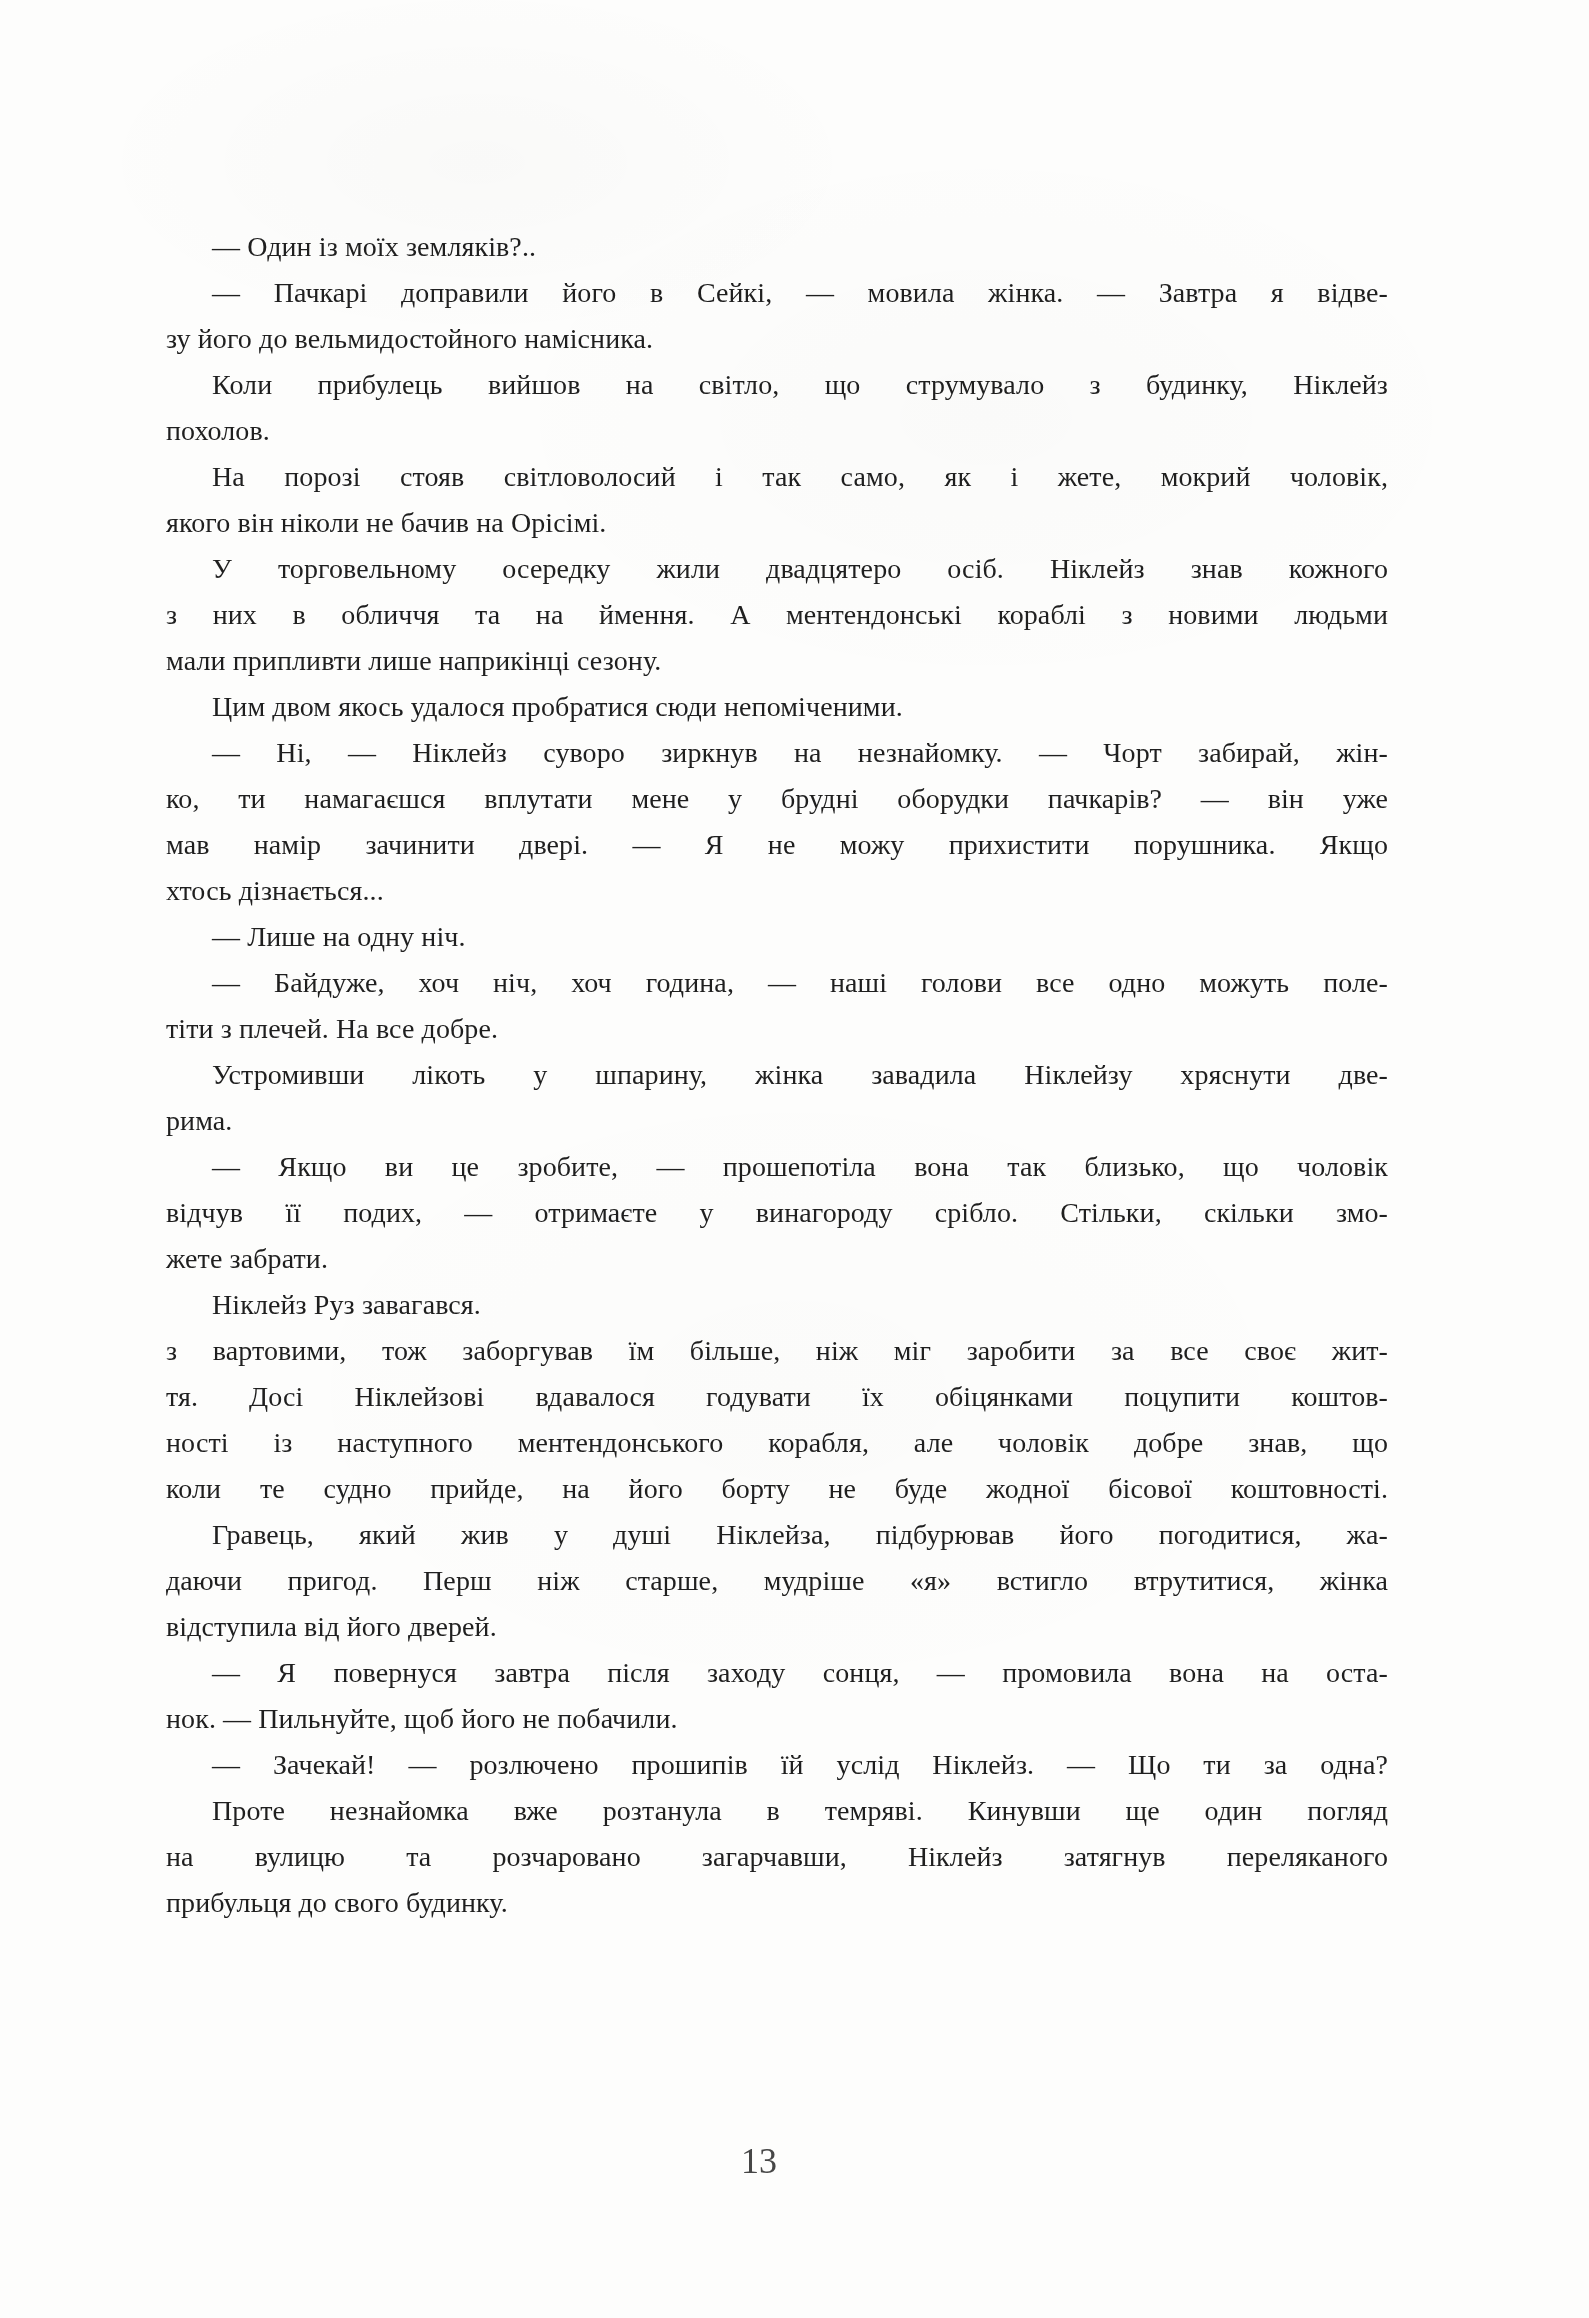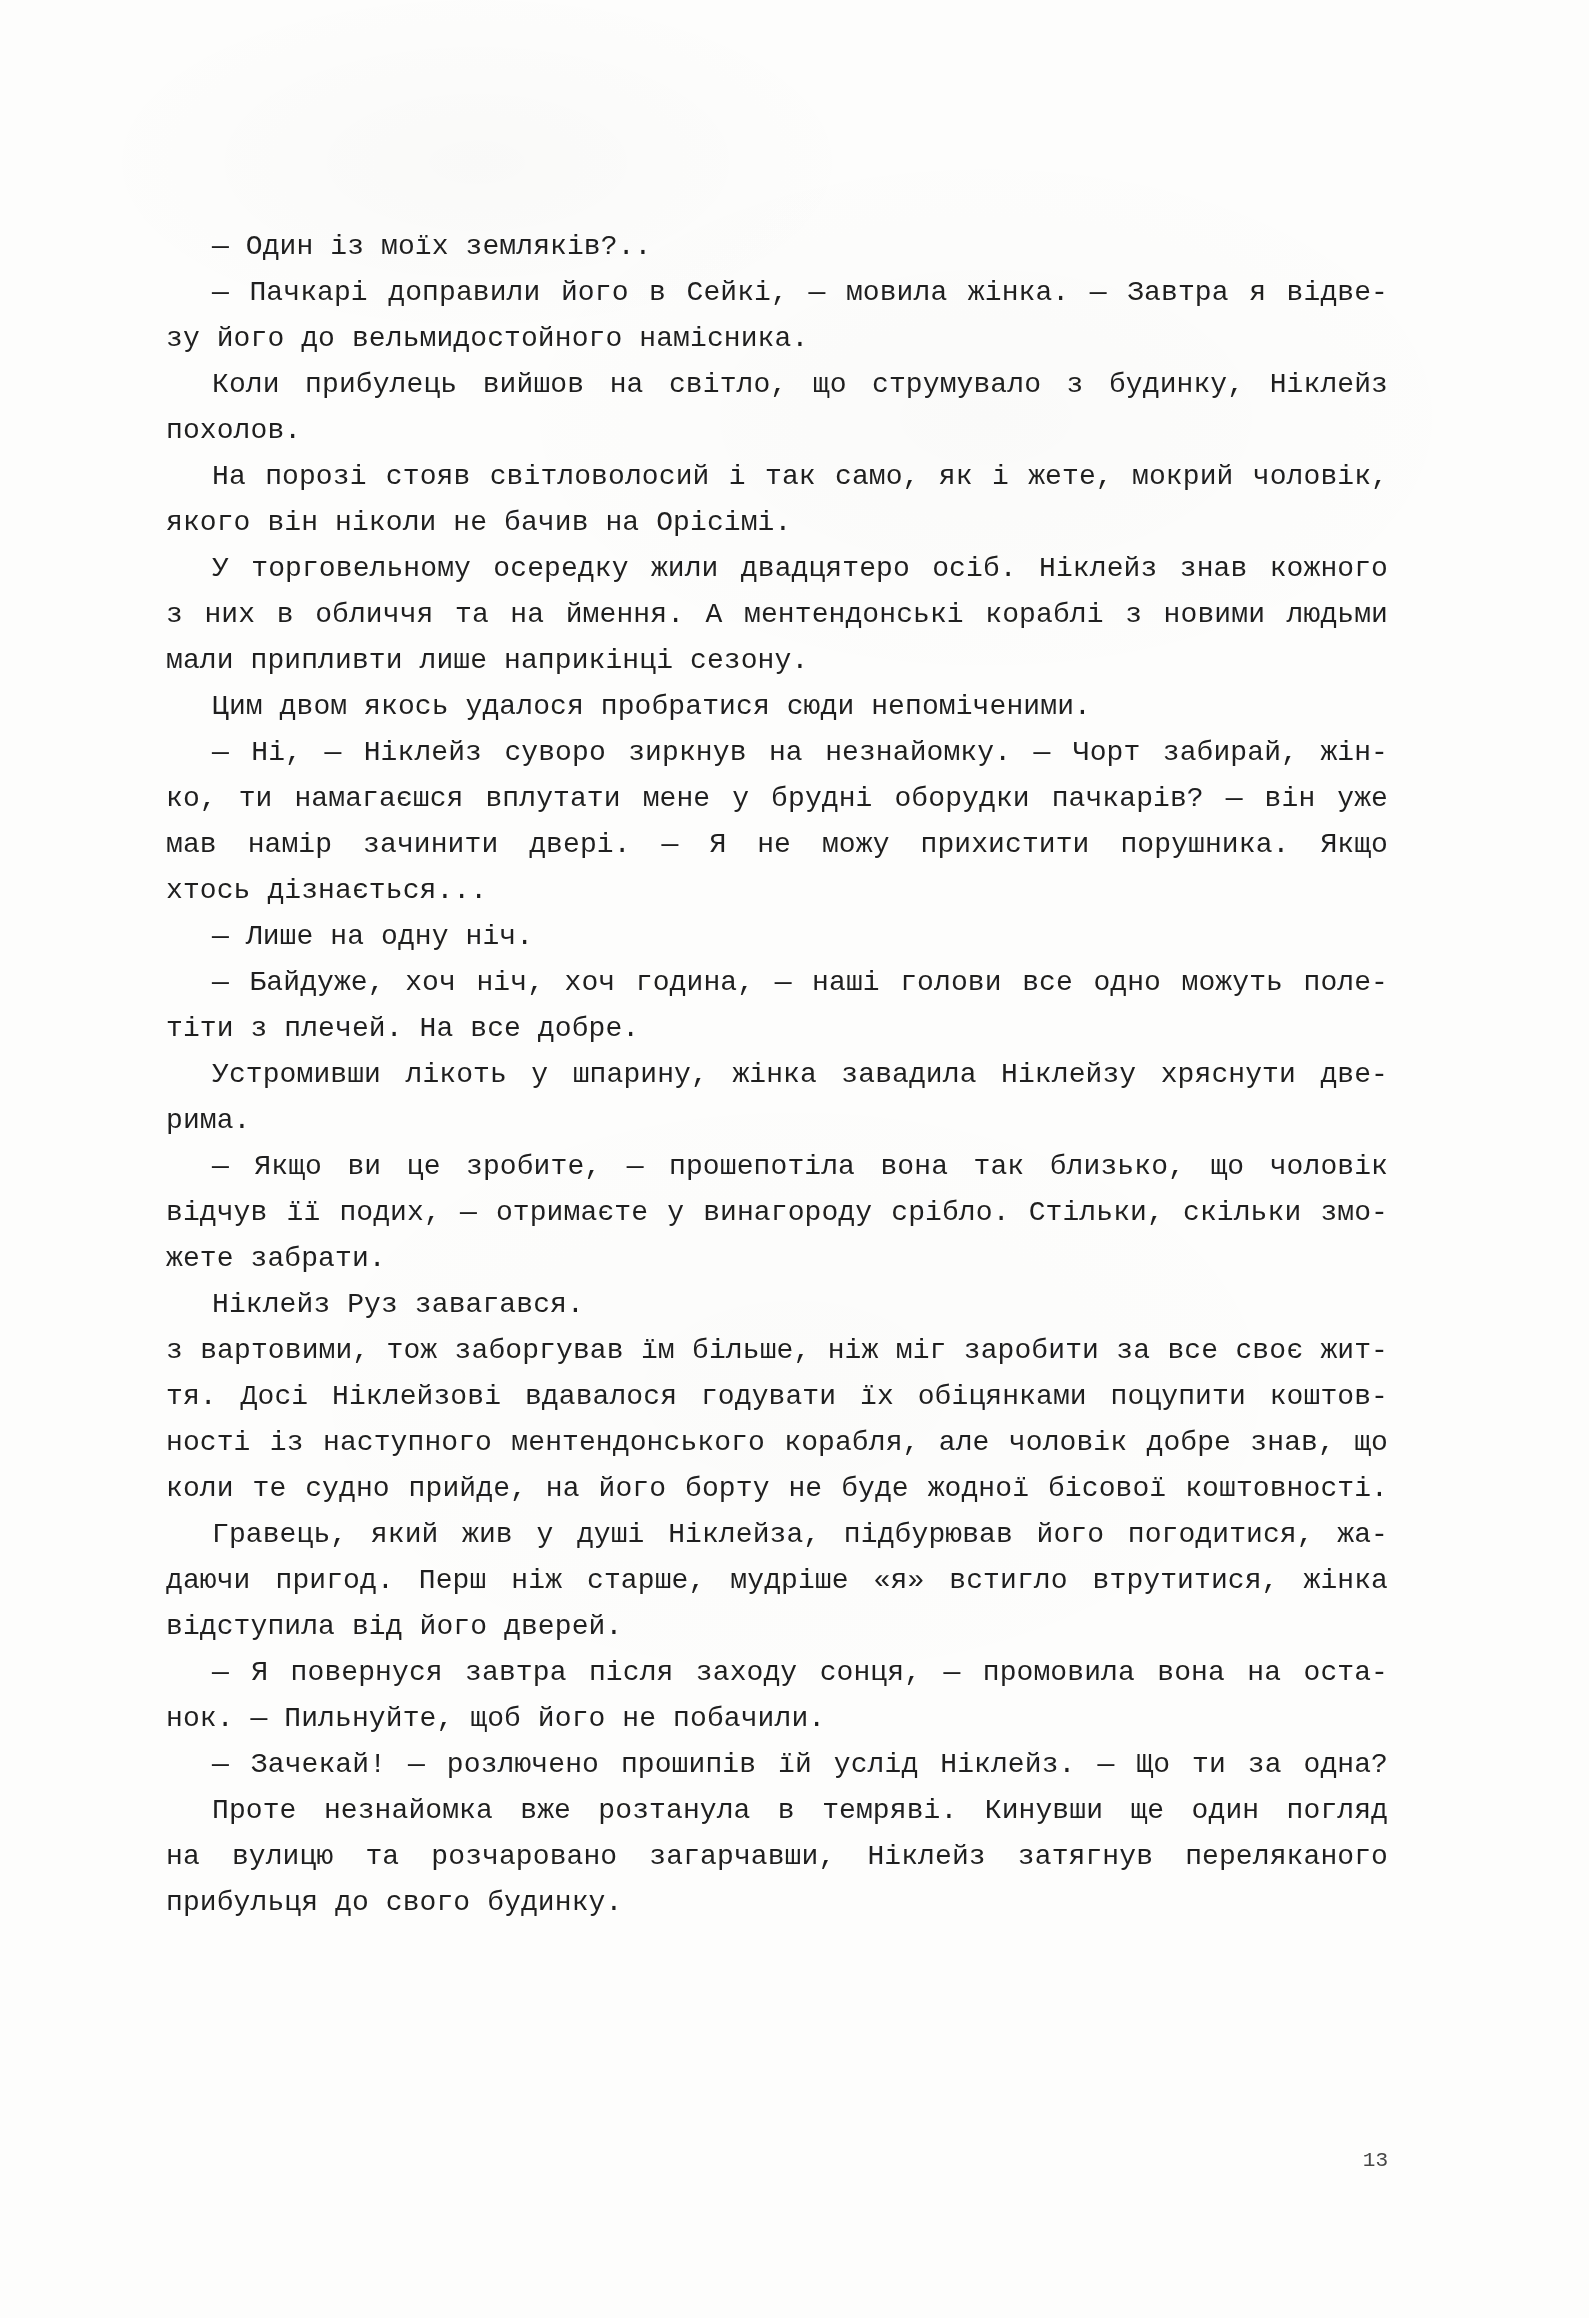--- a/index.html
+++ b/index.html
@@ -18,46 +18,45 @@
   }
   .page {
     position: relative;
     width: 1590px;
     height: 2319px;
     background:
       radial-gradient(ellipse 580px 265px at 30% 7%, rgba(0,0,0,0.016), transparent 70%),
       radial-gradient(ellipse 745px 414px at 62% 18%, rgba(0,0,0,0.012), transparent 72%),
       radial-gradient(ellipse 828px 497px at 50% 60%, rgba(0,0,0,0.008), transparent 75%),
       var(--paper);
-    font-family: Liberation Mono, monospace;
   }
   .text-block {
     position: absolute;
     left: 166px;
     top: 224px;
     width: 1222px;
   }
   .line {
     font-size: 28px;
     line-height: 46px;
     color: var(--ink);
     text-align: justify;
     text-align-last: left;
     white-space: normal;
     letter-spacing: 0.1px;
   }
   .line.fill { text-align-last: justify; }
   .line.indent { text-indent: 46px; }
   .page-number {
     position: absolute;
-    left: 166px;
+    left: 148px;
     top: 2146px;
     width: 1222px;
-    text-align: right;
-    font-size: 21px;
+    text-align: center;
+    font-size: 36px;
     line-height: 30px;
     color: var(--folio-ink);
   }
 </style>
 </head>
 <body>
 
 <div class="page">
   <main class="text-block">
       <div class="line indent">— Один із моїх земляків?..</div>

